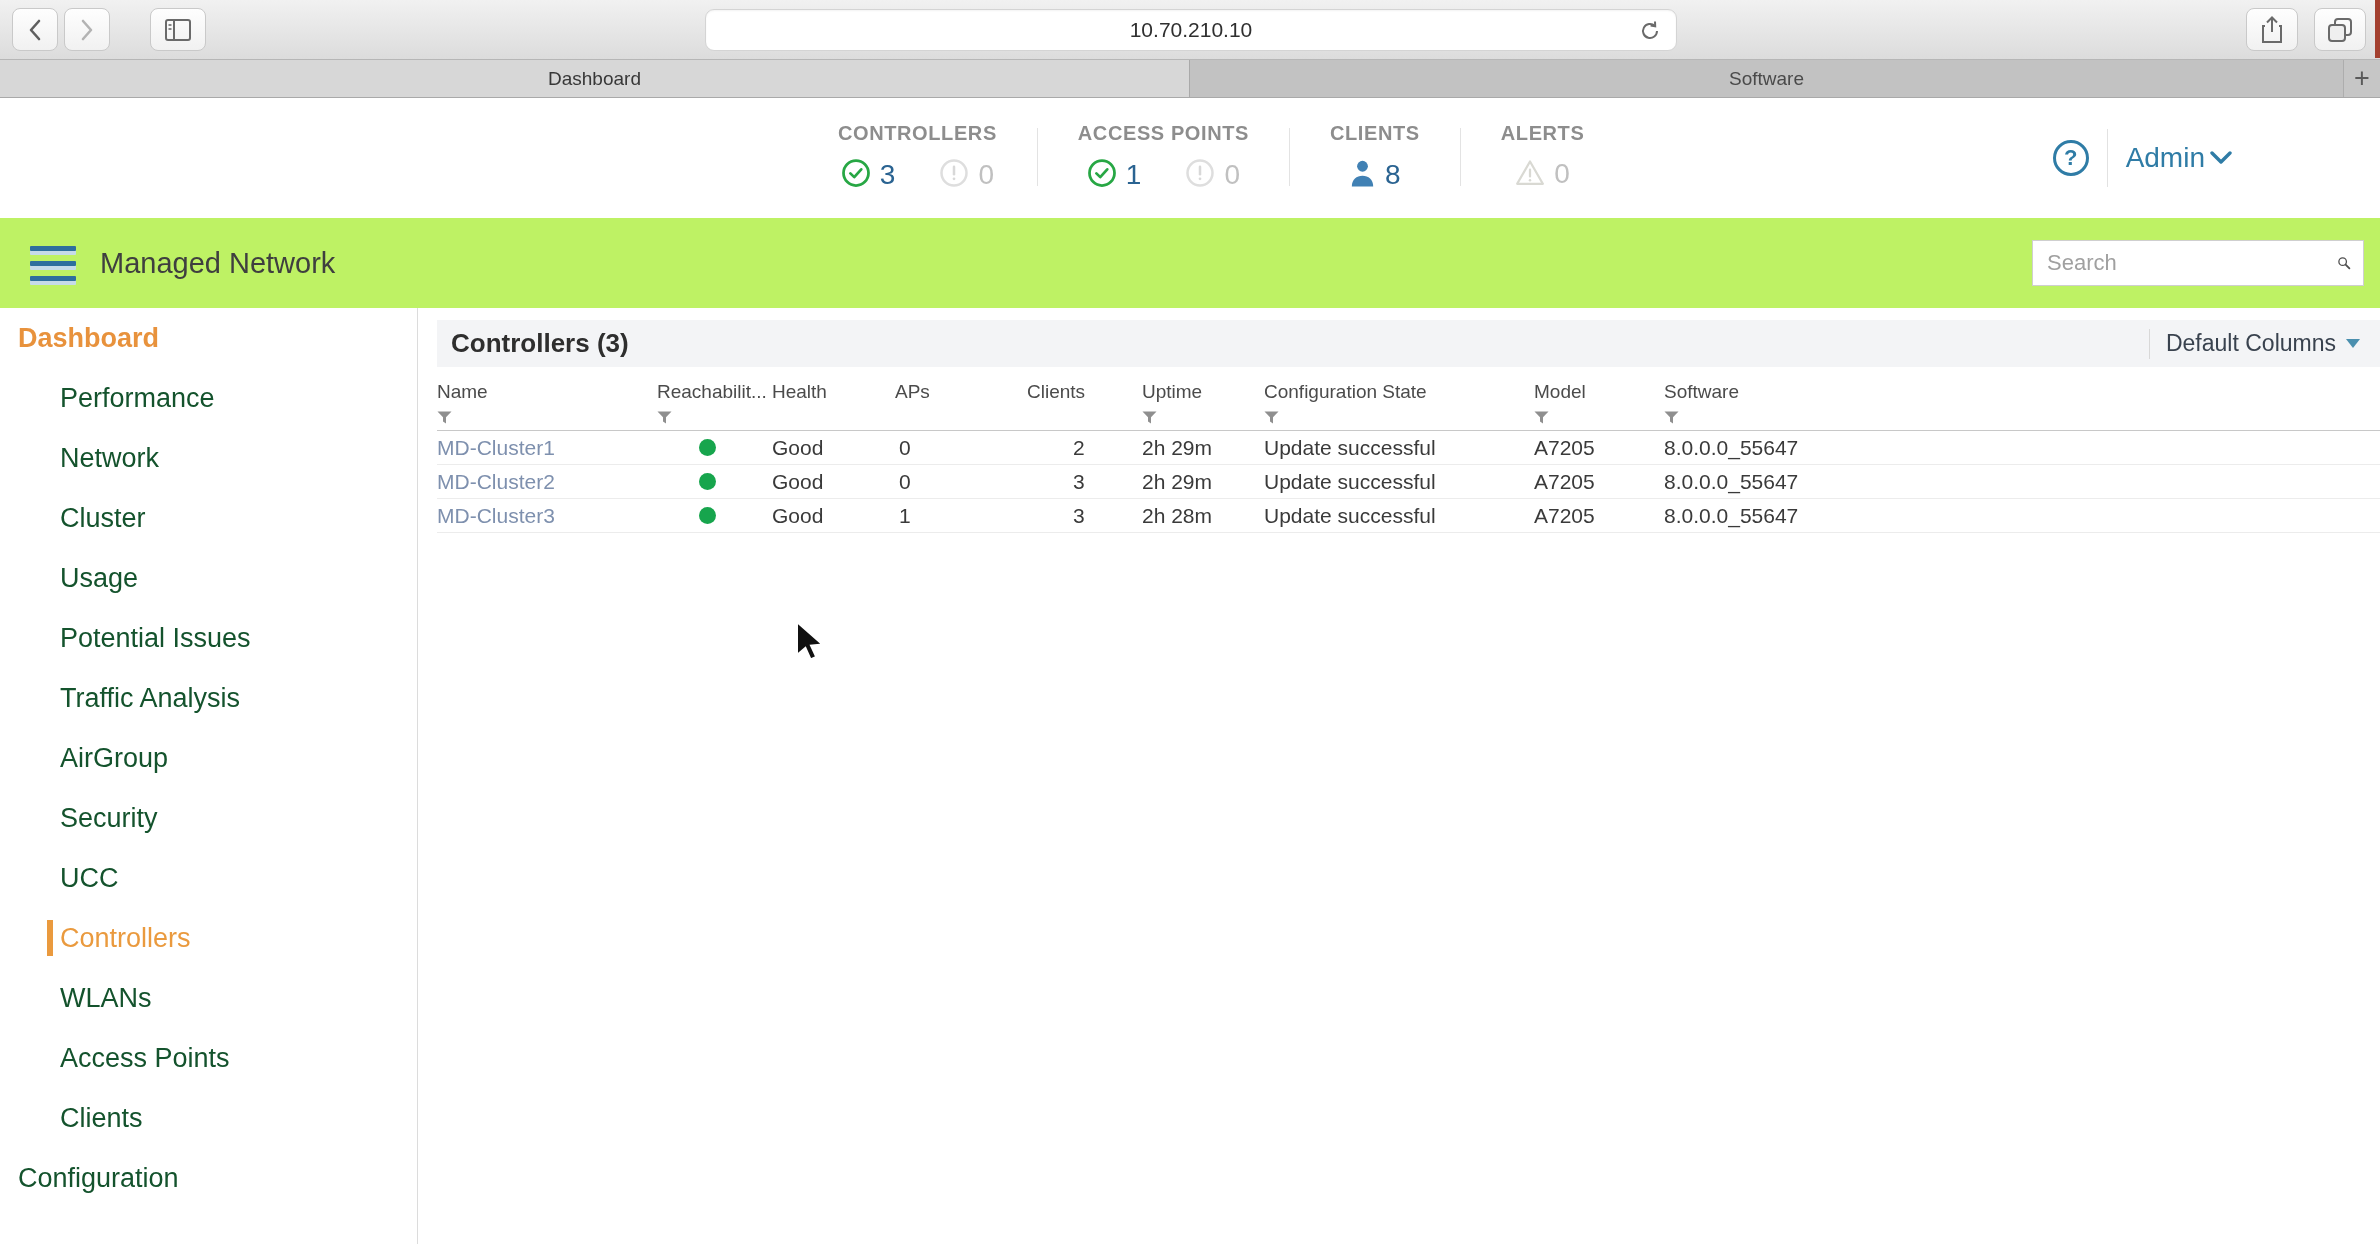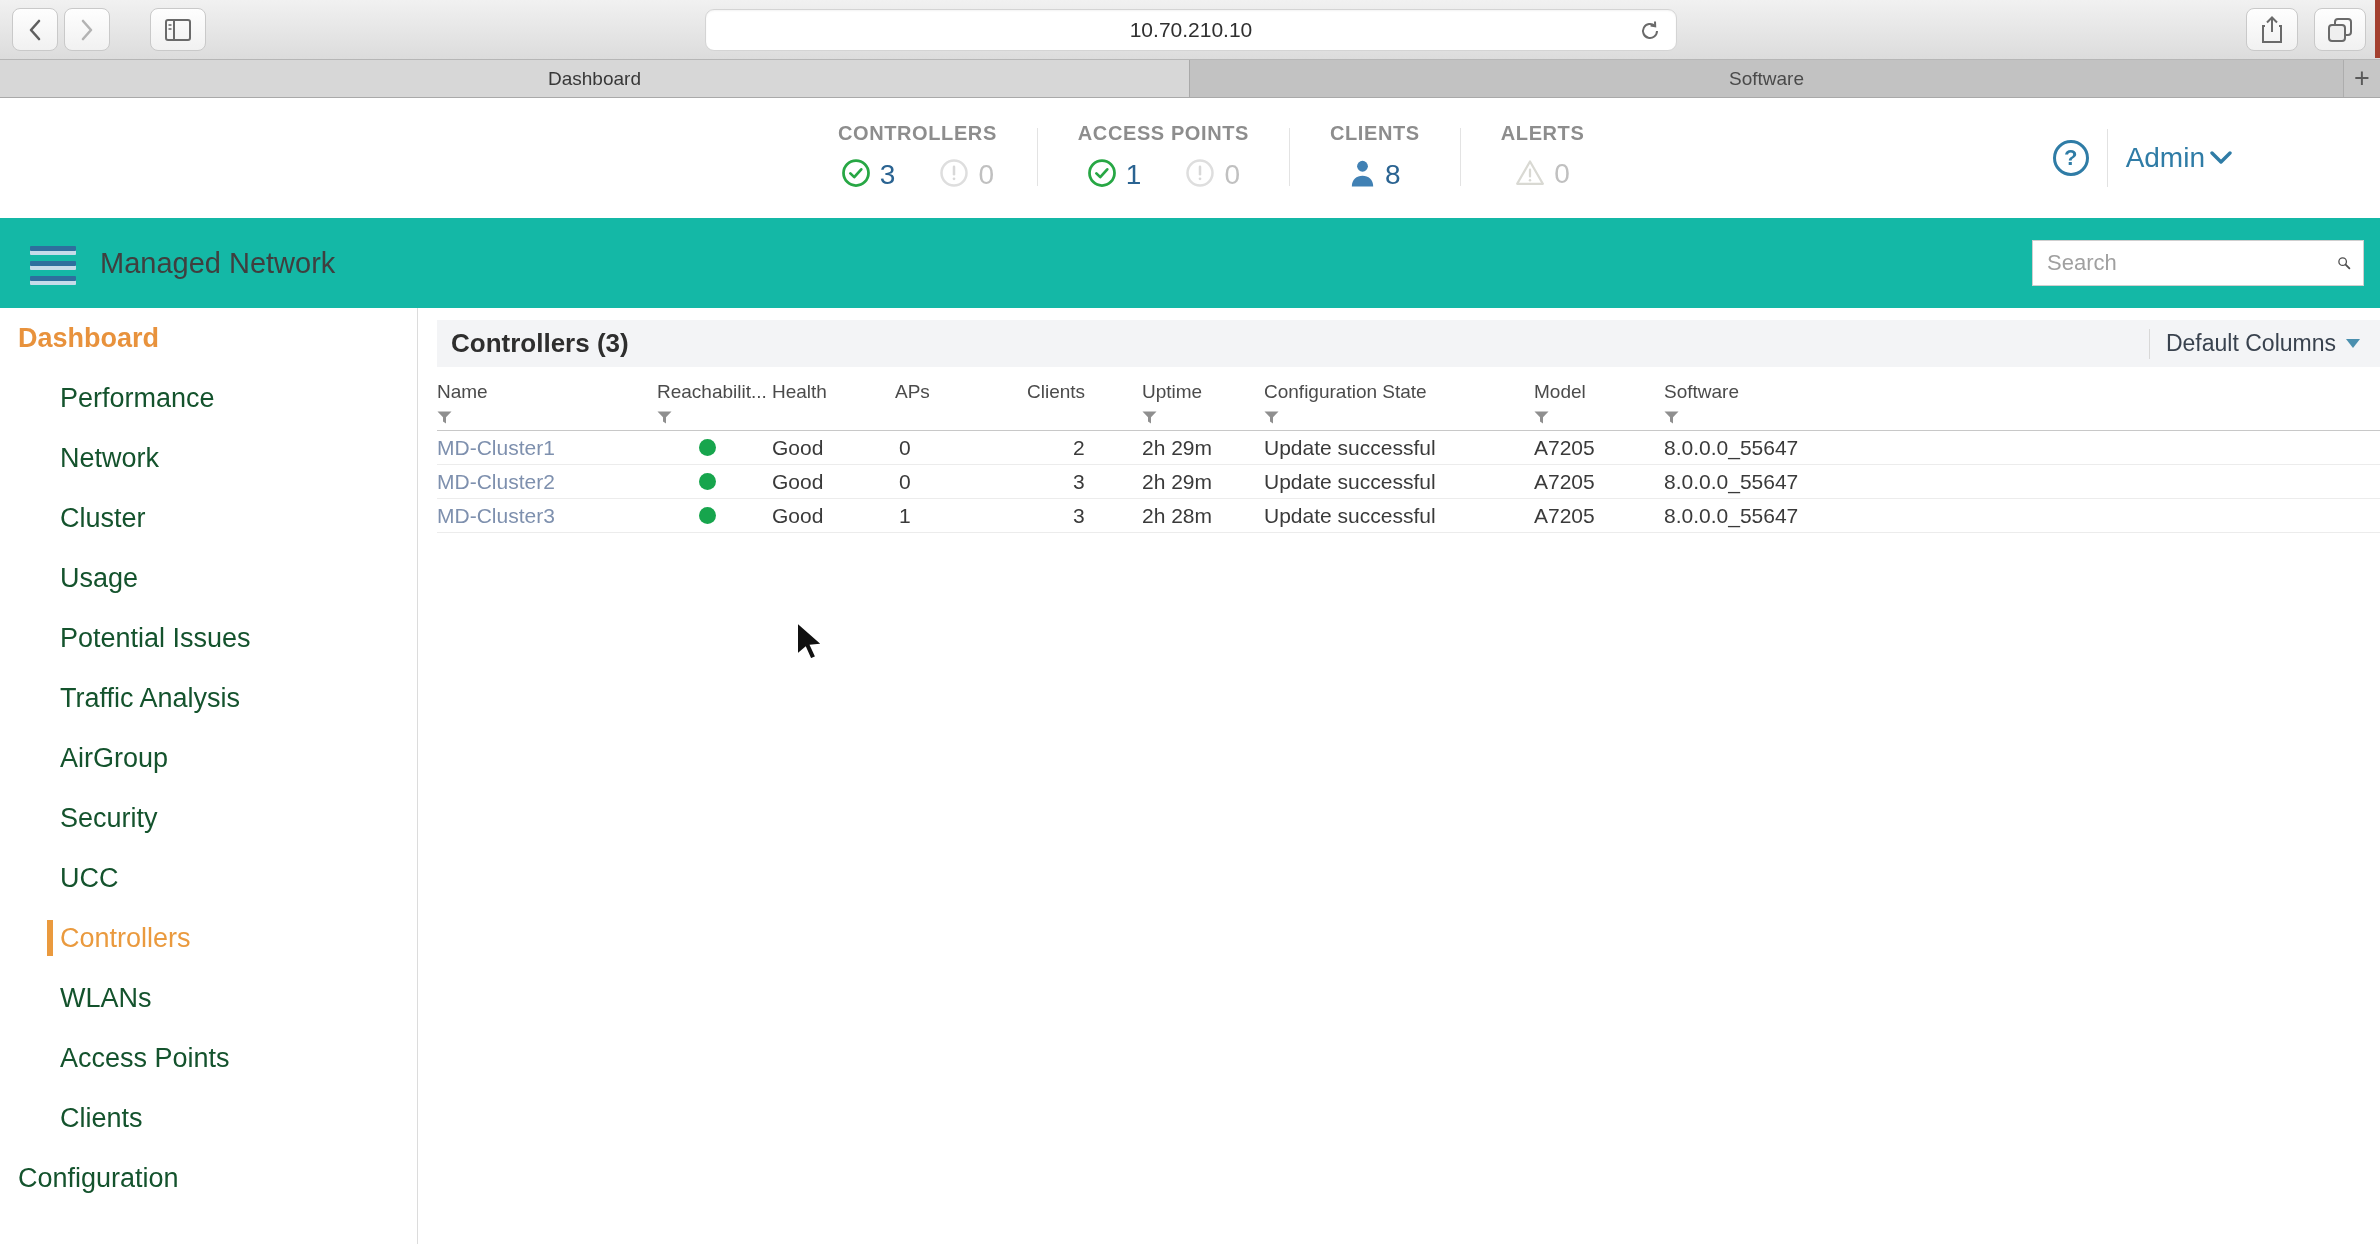--- a/index.html
+++ b/index.html
@@ -44,21 +44,21 @@
   .metric.muted .val{color:#c0c0c0;}
   .stat-divider{width:1px;background:#e3e3e3;margin:6px 0;}
   .header-right{position:absolute;right:148px;top:0;height:120px;display:flex;align-items:center;gap:18px;}
   .help-circ{width:36px;height:36px;border:3px solid #2f7ca6;border-radius:50%;
              display:flex;align-items:center;justify-content:center;
              font-size:22px;font-weight:bold;color:#2f7ca6;box-sizing:border-box;}
   .hr-divider{width:1px;height:58px;background:#e2e2e2;}
   .admin{display:flex;align-items:center;gap:5px;font-size:28px;color:#2f7ca6;}
 
   
-  .managedbar{position:absolute;left:0;top:218px;width:2380px;height:90px;background:#14b8a6;
+  .managedbar{position:absolute;left:0;top:218px;width:2380px;height:90px;background:#bef264;
               display:flex;align-items:center;}
   .hamburger{margin-left:30px;width:46px;cursor:pointer;}
   .hamburger .bar{height:5px;background:#2e6f9d;border-radius:1px;margin-bottom:10px;box-shadow:0 4px 0 #c6dbe9;}
   .hamburger .bar:last-child{margin-bottom:0;}
   .mn-title{margin-left:24px;font-size:29px;color:#3f3f3f;}
   .searchbox{position:absolute;right:16px;top:22px;width:332px;height:46px;background:#fff;
              border:1px solid #cfcfcf;display:flex;align-items:center;box-sizing:border-box;}
   .searchbox input{border:0;outline:0;flex:1;font-size:22px;padding-left:14px;color:#333;
                    font-family:"Liberation Sans",sans-serif;background:transparent;}
   .searchbox input::placeholder{color:#a0a0a0;}

